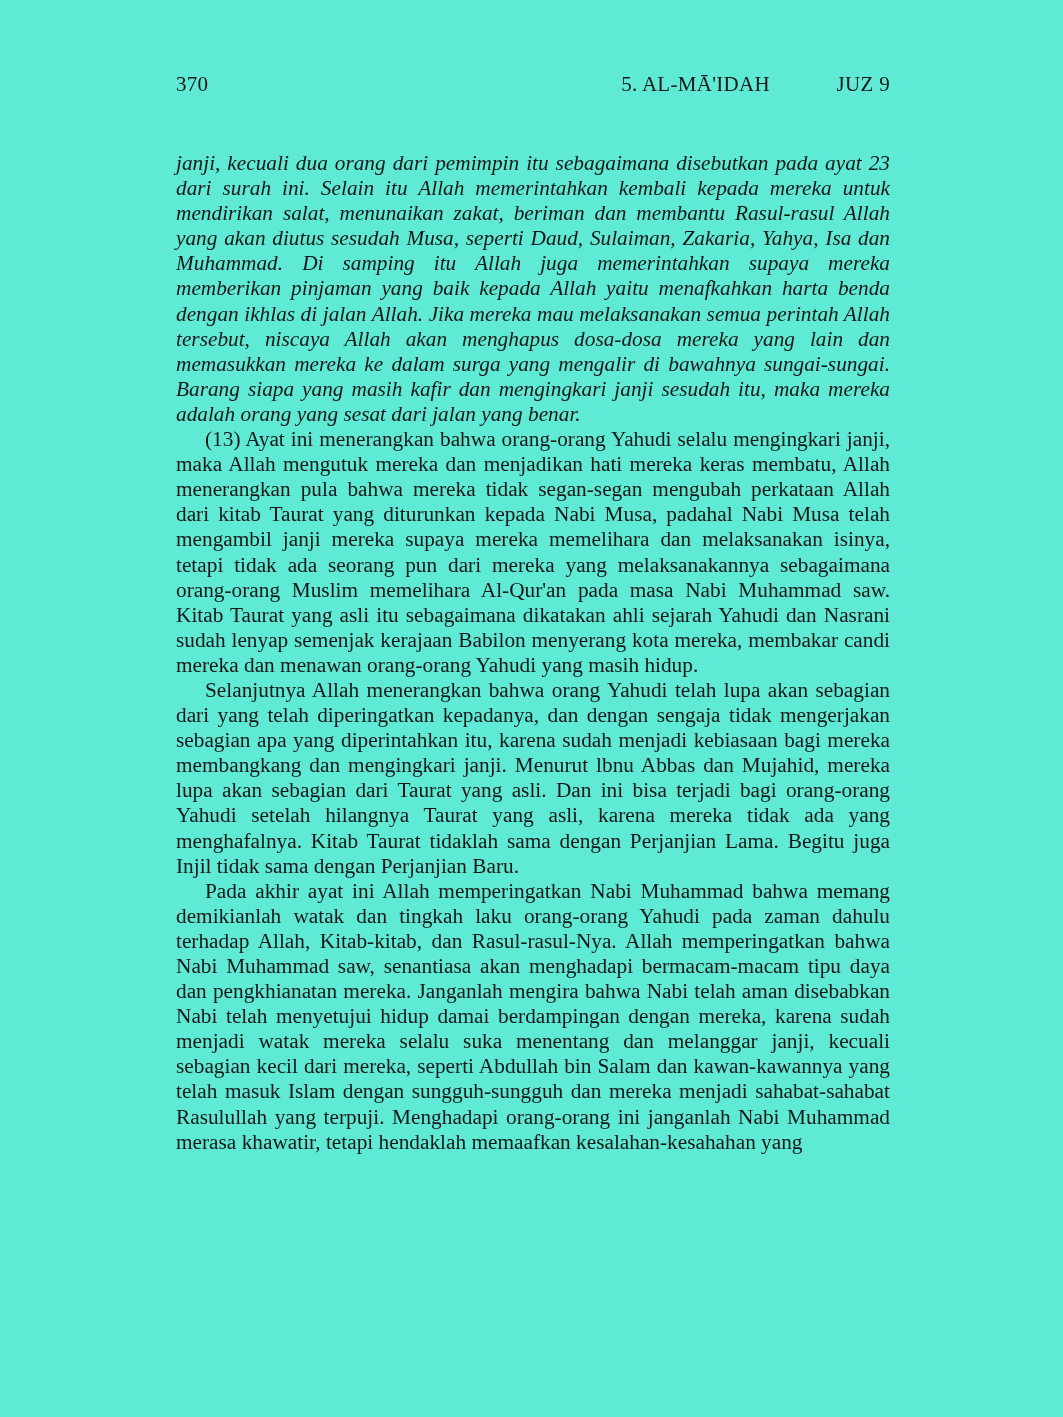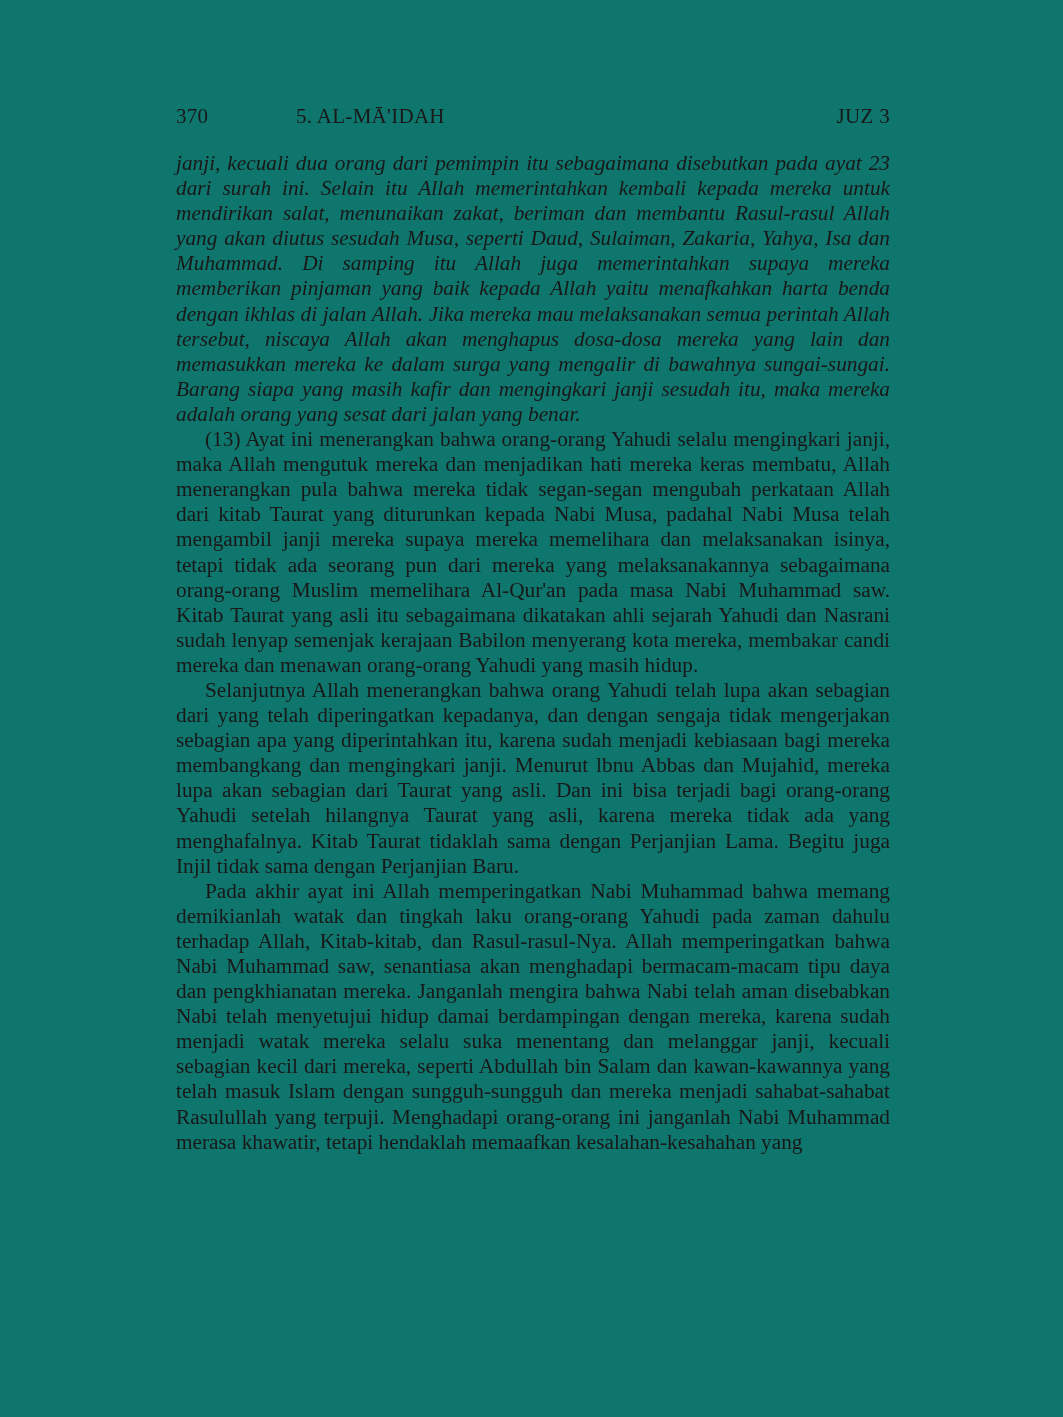--- a/index.html
+++ b/index.html
@@ -5,39 +5,39 @@
   html, body {
     margin: 0;
     padding: 0;
     background: #e8e8e8;
   }
   .page {
     position: relative;
     width: 1063px;
     height: 1417px;
     margin: 0 auto;
-    background: #0f766e;
+    background: #5eead4;
     font-family: "Liberation Serif", "DejaVu Serif", serif;
     color: #181818;
     overflow: hidden;
   }
   .page-header {
     position: absolute;
     top: 72px;
     left: 176px;
     width: 714px;
     display: flex;
     justify-content: space-between;
     align-items: baseline;
     font-size: 21px;
     letter-spacing: 0.3px;
     white-space: nowrap;
   }
   .page-header .hdr-left  { width: 120px; text-align: left; }
-  .page-header .hdr-center{ flex: 1; text-align: left; margin-top: 32px; }
+  .page-header .hdr-center{ flex: 1; text-align: right; }
   .page-header .hdr-right { width: 120px; text-align: right; }
   .body-text {
     position: absolute;
     top: 151px;
     left: 176px;
     width: 714px;
     font-size: 21.3px;
     line-height: 25.1px;
     text-align: justify;
     text-justify: inter-word;
@@ -53,21 +53,21 @@
   }
 </style>
 </head>
 <body>
 
 <div class="page">
 
   <header class="page-header">
     <span class="hdr-left">370</span>
     <span class="hdr-center">5. AL-MĀ'IDAH</span>
-    <span class="hdr-right">JUZ 3</span>
+    <span class="hdr-right">JUZ 9</span>
   </header>
 
   <main class="body-text">
     <p class="continuation">janji, kecuali dua orang dari pemimpin itu sebagaimana disebutkan pada ayat 23 dari surah ini. Selain itu Allah memerintahkan kembali kepada mereka untuk mendirikan salat, menunaikan zakat, beriman dan membantu Rasul-rasul Allah yang akan diutus sesudah Musa, seperti Daud, Sulaiman, Zakaria, Yahya, Isa dan Muhammad. Di samping itu Allah juga memerintahkan supaya mereka memberikan pinjaman yang baik kepada Allah yaitu menafkahkan harta benda dengan ikhlas di jalan Allah. Jika mereka mau melaksanakan semua perintah Allah tersebut, niscaya Allah akan menghapus dosa-dosa mereka yang lain dan memasukkan mereka ke dalam surga yang mengalir di bawahnya sungai-sungai. Barang siapa yang masih kafir dan mengingkari janji sesudah itu, maka mereka adalah orang yang sesat dari jalan yang benar.</p>
     <p>(13) Ayat ini  menerangkan bahwa orang-orang Yahudi selalu mengingkari janji, maka Allah mengutuk mereka dan menjadikan hati mereka keras membatu, Allah menerangkan pula bahwa mereka tidak segan-segan mengubah perkataan Allah dari kitab Taurat yang diturunkan kepada Nabi Musa, padahal Nabi Musa telah mengambil janji mereka supaya mereka memelihara dan melaksanakan isinya, tetapi tidak ada seorang pun dari mereka yang melaksanakannya sebagaimana orang-orang Muslim memelihara Al-Qur'an pada masa Nabi Muhammad saw. Kitab Taurat yang asli itu sebagaimana dikatakan ahli sejarah Yahudi dan Nasrani sudah lenyap semenjak kerajaan Babilon menyerang kota mereka, membakar candi mereka dan menawan orang-orang Yahudi yang masih hidup.</p>
     <p>Selanjutnya Allah menerangkan bahwa orang Yahudi telah lupa akan sebagian dari yang telah diperingatkan kepadanya, dan dengan sengaja tidak mengerjakan sebagian apa yang diperintahkan itu, karena sudah menjadi kebiasaan bagi mereka membangkang dan mengingkari janji. Menurut lbnu Abbas dan Mujahid, mereka lupa akan sebagian dari Taurat yang asli. Dan ini bisa terjadi bagi orang-orang Yahudi setelah hilangnya Taurat yang asli, karena mereka tidak ada yang menghafalnya. Kitab Taurat tidaklah sama dengan Perjanjian Lama. Begitu juga Injil tidak sama dengan Perjanjian Baru.</p>
     <p>Pada akhir ayat ini Allah memperingatkan Nabi Muhammad bahwa memang demikianlah watak dan tingkah laku orang-orang Yahudi pada zaman dahulu terhadap Allah, Kitab-kitab, dan Rasul-rasul-Nya. Allah memperingatkan bahwa Nabi Muhammad saw, senantiasa akan menghadapi bermacam-macam tipu daya dan pengkhianatan mereka. Janganlah mengira bahwa Nabi telah aman disebabkan Nabi telah menyetujui hidup damai berdampingan dengan mereka, karena sudah menjadi watak mereka selalu suka menentang dan melanggar janji, kecuali sebagian kecil dari mereka, seperti Abdullah bin Salam dan kawan-kawannya yang telah masuk Islam dengan sungguh-sungguh dan mereka menjadi sahabat-sahabat Rasulullah yang terpuji. Menghadapi orang-orang ini janganlah Nabi Muhammad merasa khawatir, tetapi hendaklah memaafkan kesalahan-kesahahan yang</p>
   </main>
 
 </div>

